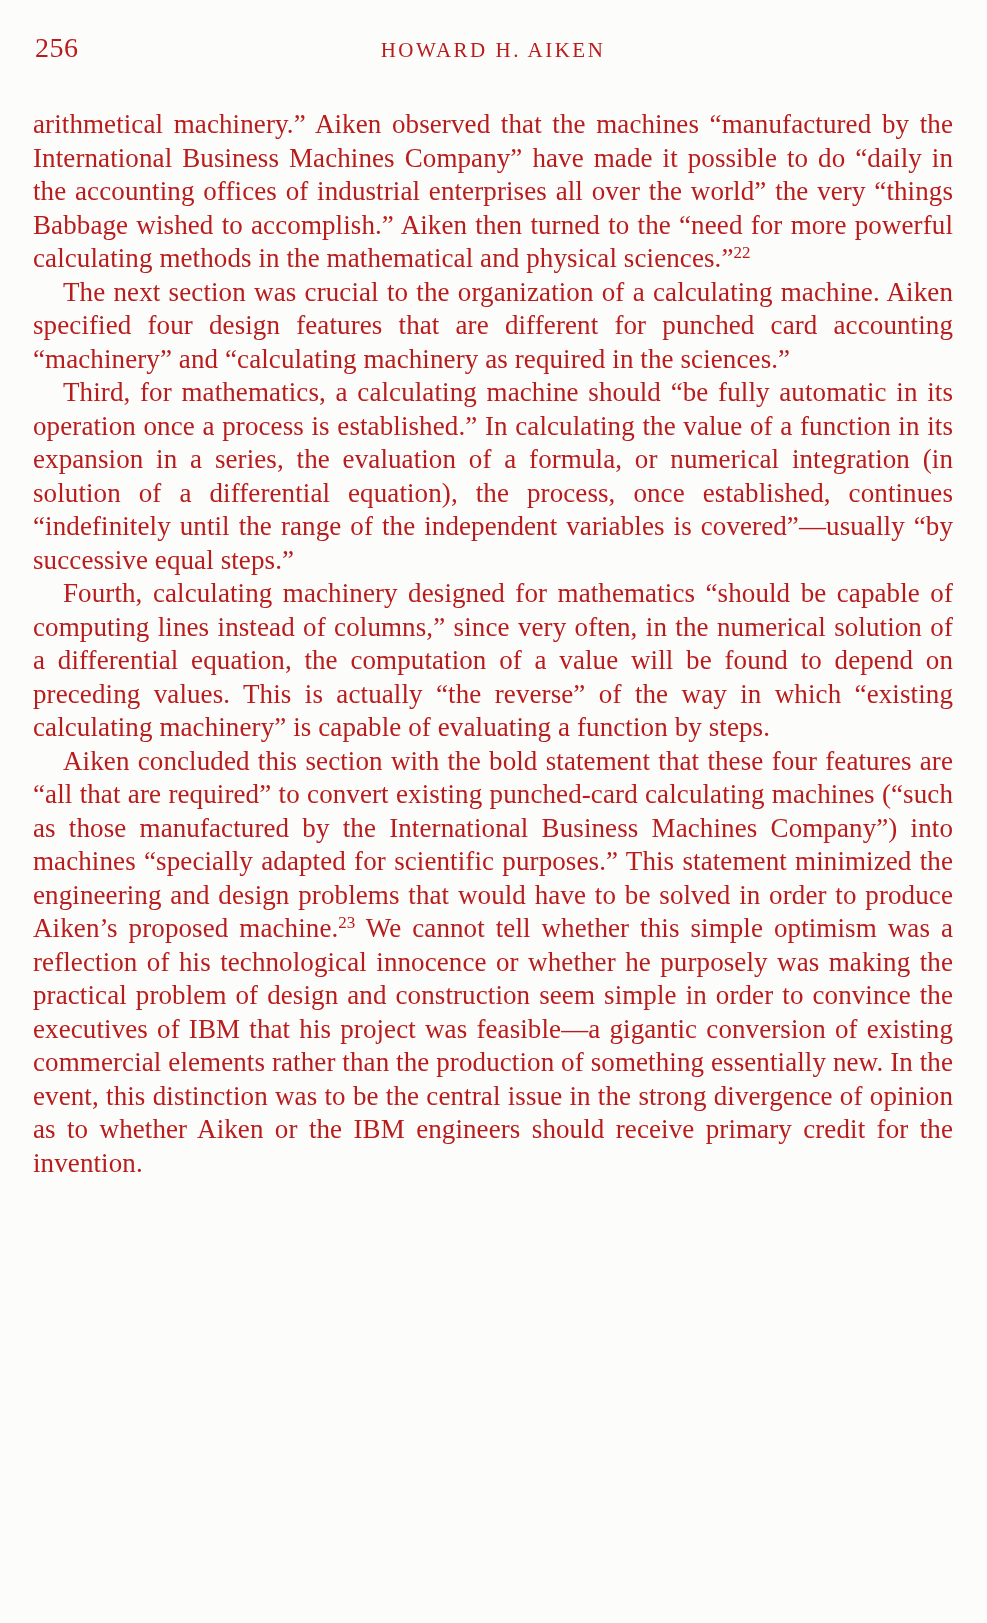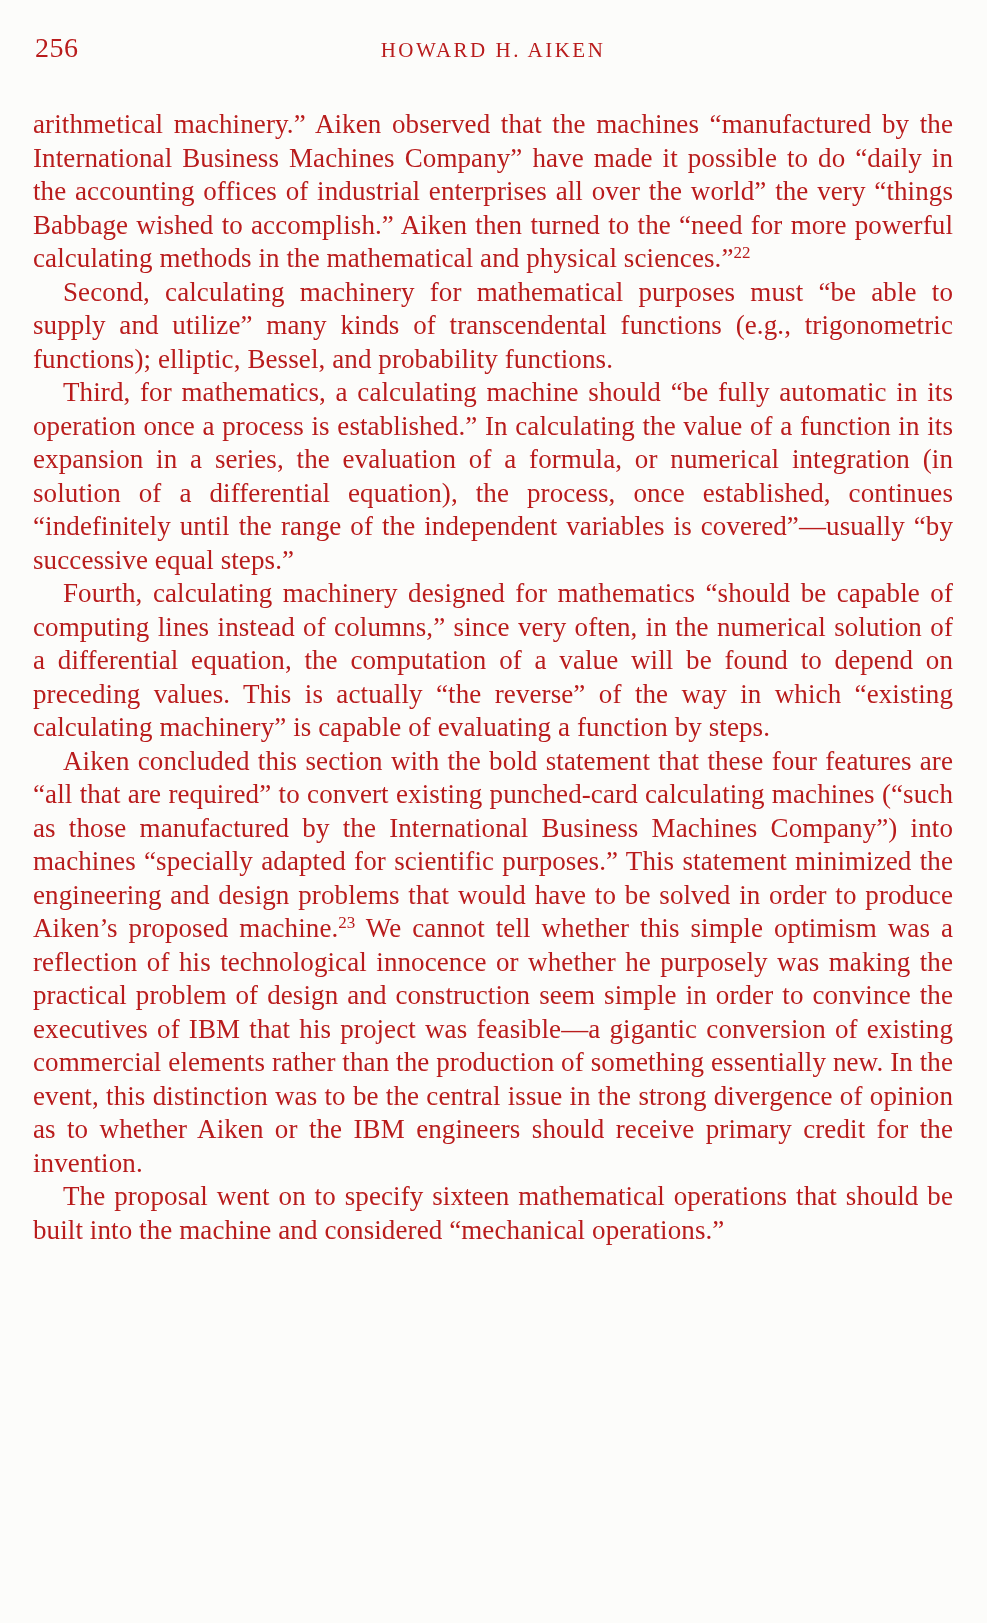--- a/index.html
+++ b/index.html
@@ -70,26 +70,25 @@
 
   <header class="running-header">
     <span class="page-number">256</span>
     <span class="running-head">HOWARD H. AIKEN</span>
   </header>
 
   <main class="text-block">
 
     <p class="para no-indent"><span>arithmetical machinery.” Aiken observed that the machines “manufactured by the International Business Machines Company” have made it possible to do “daily in the accounting offices of industrial enterprises all over the world” the very “things Babbage wished to accomplish.” Aiken then turned to the “need for more powerful calculating methods in the mathematical and physical sciences.”</span><sup>22</sup></p>
 
+    <p class="para"><span>The next section was crucial to the organization of a calculating machine. Aiken specified four design features that are different for punched card accounting “machinery” and “calculating machinery as required in the sciences.”</span></p>
 
 
-    <p class="para"><span>Second, calculating machinery for mathematical purposes must “be able to supply and utilize” many kinds of transcendental functions (e.g., trigono­metric functions); elliptic, Bessel, and probability functions.</span></p>
 
     <p class="para"><span>Third, for mathematics, a calculating machine should “be fully automatic in its operation once a process is established.” In calculating the value of a function in its expansion in a series, the evaluation of a formula, or numerical integration (in solution of a differential equation), the process, once established, continues “indefinitely until the range of the independent variables is covered”—usually “by successive equal steps.”</span></p>
 
     <p class="para"><span>Fourth, calculating machinery designed for mathematics “should be capable of computing lines instead of columns,” since very often, in the numerical solution of a differential equation, the computation of a value will be found to depend on preceding values. This is actually “the reverse” of the way in which “existing calculating machinery” is capable of evaluating a function by steps.</span></p>
 
     <p class="para"><span>Aiken concluded this section with the bold statement that these four features are “all that are required” to convert existing punched-card calculating machines (“such as those manufactured by the International Business Machines Company”) into machines “specially adapted for scientific purposes.” This statement minimized the engineering and design problems that would have to be solved in order to produce Aiken’s proposed machine.</span><sup>23</sup><span> We cannot tell whether this simple optimism was a reflection of his technological innocence or whether he purposely was making the practical problem of design and construction seem simple in order to convince the executives of IBM that his project was feasible—a gigantic conversion of existing commercial elements rather than the production of something essentially new. In the event, this distinction was to be the central issue in the strong divergence of opinion as to whether Aiken or the IBM engineers should receive primary credit for the invention.</span></p>
 
-    <p class="para"><span>The proposal went on to specify sixteen mathematical operations that should be built into the machine and considered “mechanical operations.”</span></p>
 
   </main>
 </div>
 
 </body></html>

